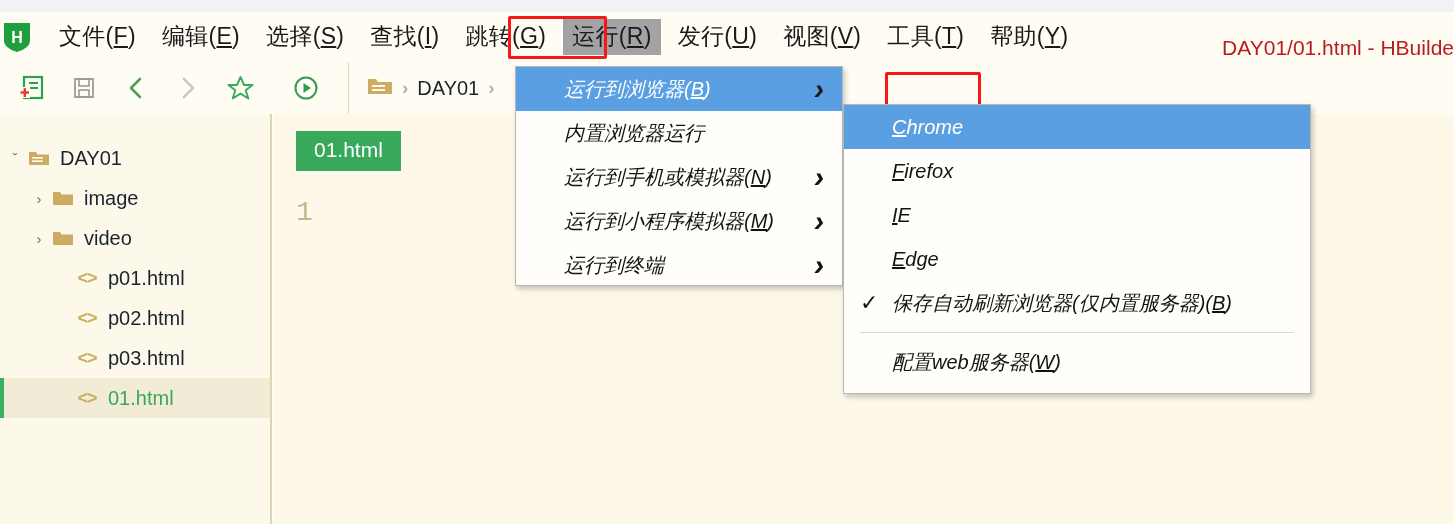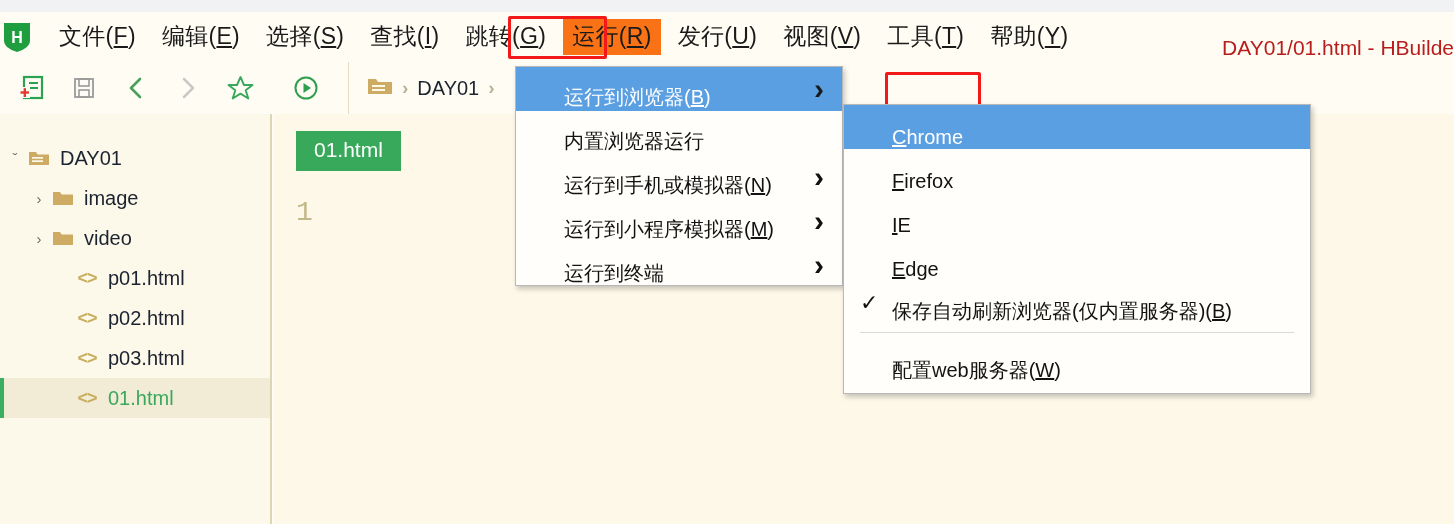--- a/index.html
+++ b/index.html
@@ -28,21 +28,21 @@
     position: relative; flex: 0 0 auto;
   }
   .logo svg { display: block; }
 
   .menu-item {
     position: relative;
     font-size: 23px; color: #1a1a1a; letter-spacing: 0.3px;
     padding: 5px 9px; margin: 0 4px; white-space: nowrap;
     line-height: 1.1;
   }
-  .menu-item.active { background: #f97316; }
+  .menu-item.active { background: #a3a3a3; }
   .menu-item u { text-decoration: underline; }
 
   .redbox {
     position: absolute; border: 3px solid #f41919; border-radius: 2px;
     pointer-events: none;
   }
   #redbox-run { left: 508px; top: 16px; width: 99px; height: 43px; }
 
   .window-title {
     position: absolute; right: 0px; top: 24px;
@@ -131,23 +131,23 @@
   .menu-panel {
     position: absolute; background: #fffefa;
     border: 1px solid #b8b8b8;
     box-shadow: 2px 3px 5px rgba(0,0,0,0.22);
     z-index: 40;
   }
   #submenu-run { left: 515px; top: 66px; width: 328px; height: 220px; }
   #submenu-browser { left: 843px; top: 66px; width: 468px; height: 290px; margin-top: 38px; }
 
   .mrow {
-    position: relative; display: flex; align-items: flex-end;
+    position: relative; display: flex; align-items: center;
     height: 44px; font-size: 20px; color: #121212;
-    padding-left: 48px; padding-right: 18px; white-space: nowrap;
+    padding-left: 48px; padding-right: 18px; white-space: nowrap; font-style: italic;
   }
   #submenu-run .mrow { padding-left: 48px; height: 44px; }
   .mrow.hl { background: #5b9fe3; color: #ffffff; }
   .mrow .arrow {
     position: absolute; right: 18px; top: 50%; transform: translateY(-50%);
     font-size: 22px; font-weight: bold; color: #111;
   }
   .mrow.hl .arrow { color: #1a1a1a; }
   .mrow .check {
     position: absolute; left: 16px; top: 50%; transform: translateY(-50%);

